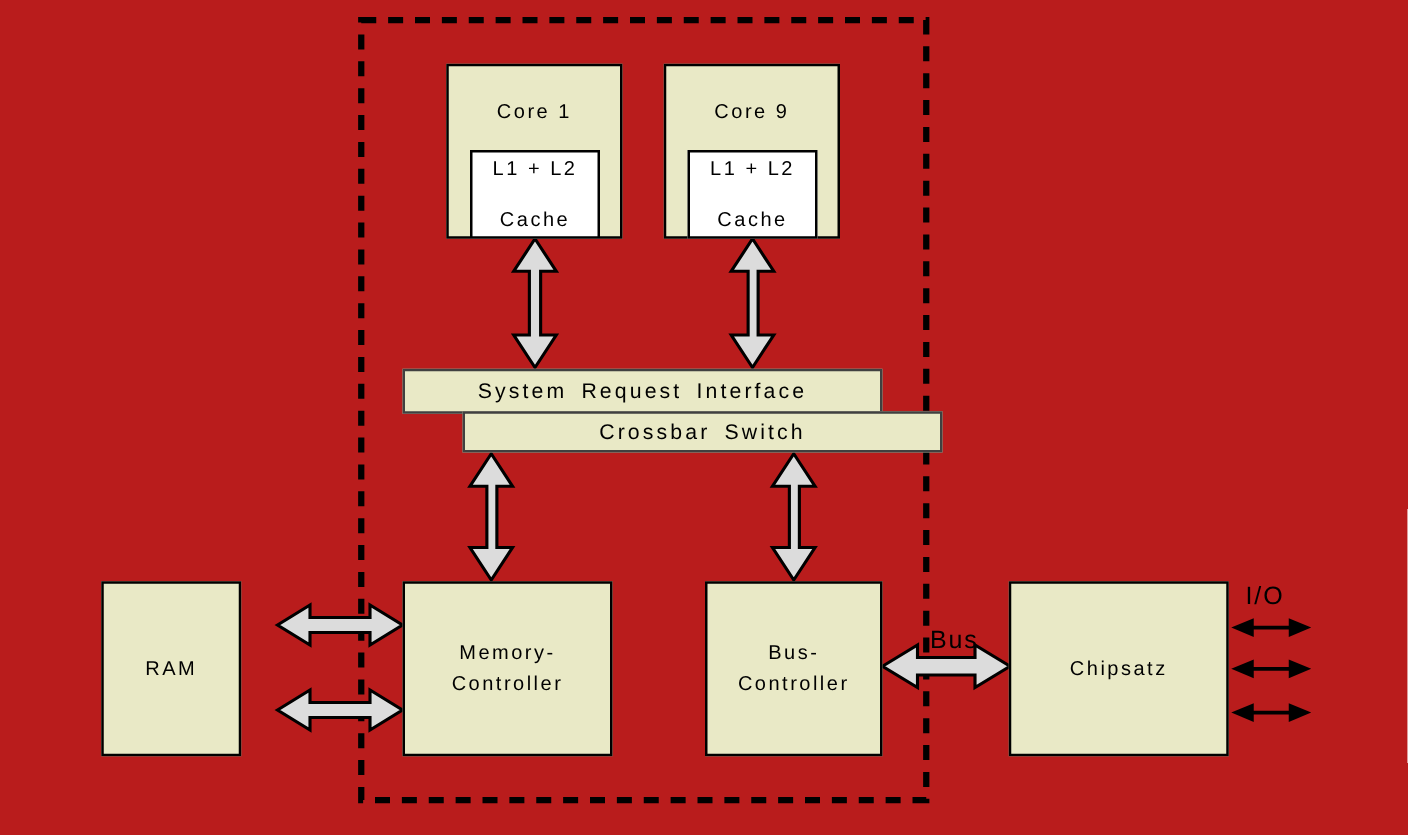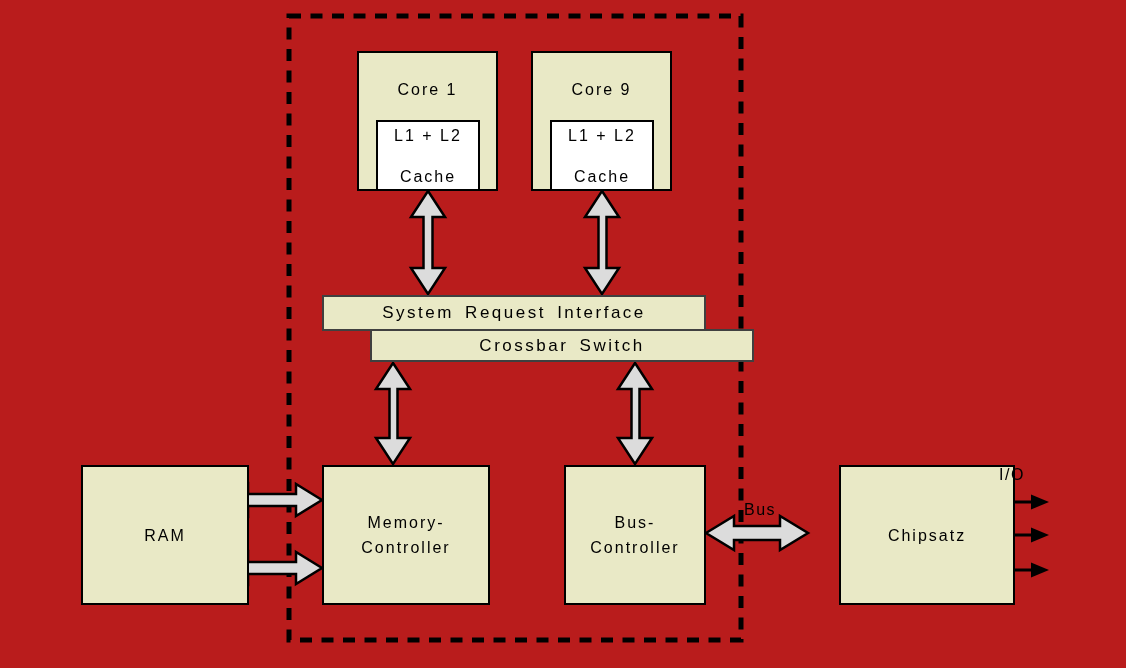--- a/index.html
+++ b/index.html
@@ -46,28 +46,28 @@
     display: flex;
     align-items: center;
     justify-content: center;
     font-size: 17px;
     letter-spacing: 2.5px;
     word-spacing: 4px;
   }
   .bar-sri      { left: 322px; top: 295px; width: 384px; height: 36px; }
   .bar-crossbar { left: 322px; top: 329px; width: 384px; height: 33px; margin-left: 48px; }
 
-  .box-ram     { left: 81px;  top: 465px; width: 168px; height: 140px; }
+  .box-ram     { left: 81px;  top: 465px; width: 112px; height: 140px; }
   .box-mc      { left: 322px; top: 465px; width: 168px; height: 140px; }
   .box-bc      { left: 564px; top: 465px; width: 142px; height: 140px; text-align: center; }
-  .box-chipset { left: 807px; top: 465px; width: 176px; height: 140px; margin-left: 32px; }
+  .box-chipset { left: 807px; top: 465px; width: 176px; height: 140px; }
 
   .float-label {
     position: absolute;
-    font-size: 16px;
+    font-size: 20px;
     letter-spacing: 1.5px;
     white-space: nowrap;
   }
   .label-bus { left: 744px; top: 501px; width: 56px; text-align: left; }
   .label-io  { left: 988px; top: 466px; width: 48px; text-align: center; }
 
   
   .dashed-boundary { fill: none; stroke: #000000; stroke-width: 5; }
   .fat-arrow { stroke: #000000; stroke-width: 2.5; stroke-linejoin: miter; }
   .thin-arrow-line { stroke: #000000; stroke-width: 3; }

